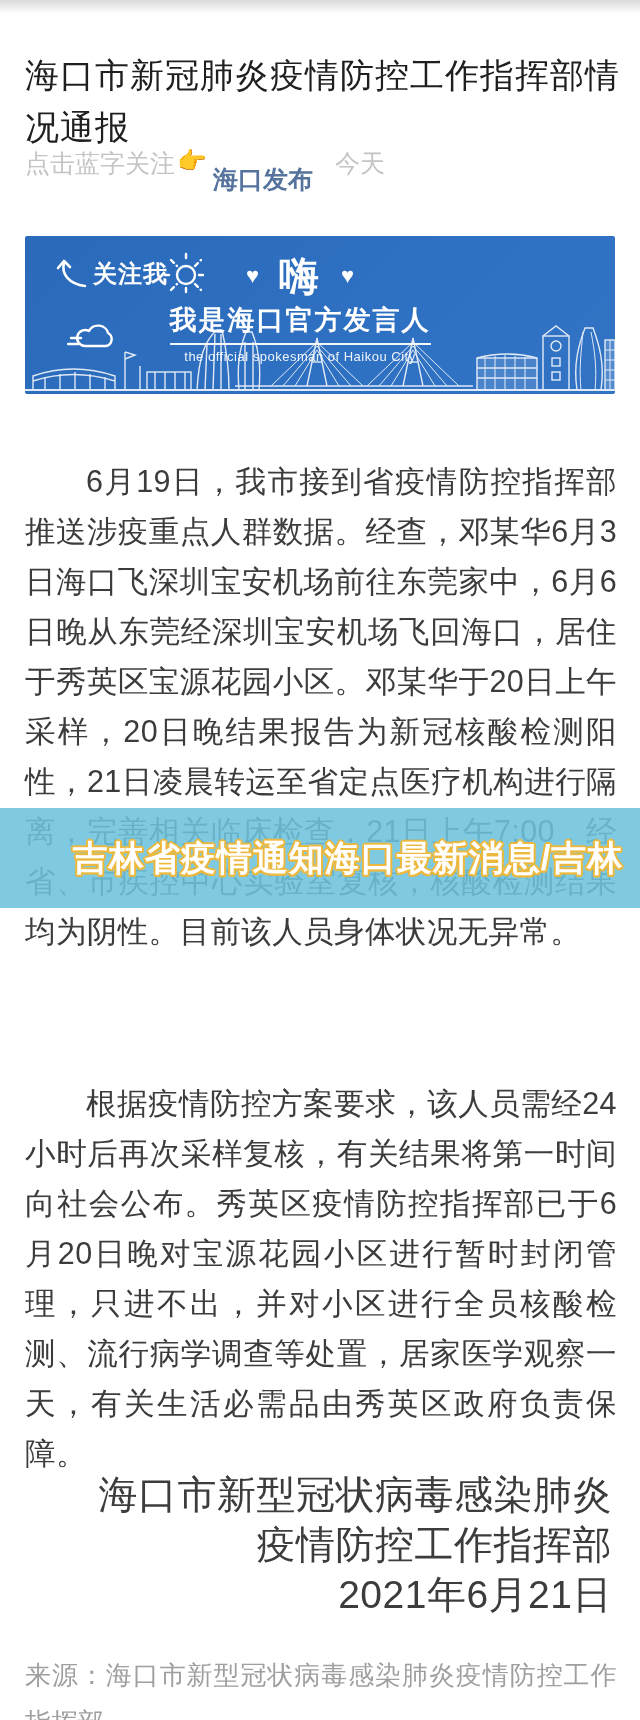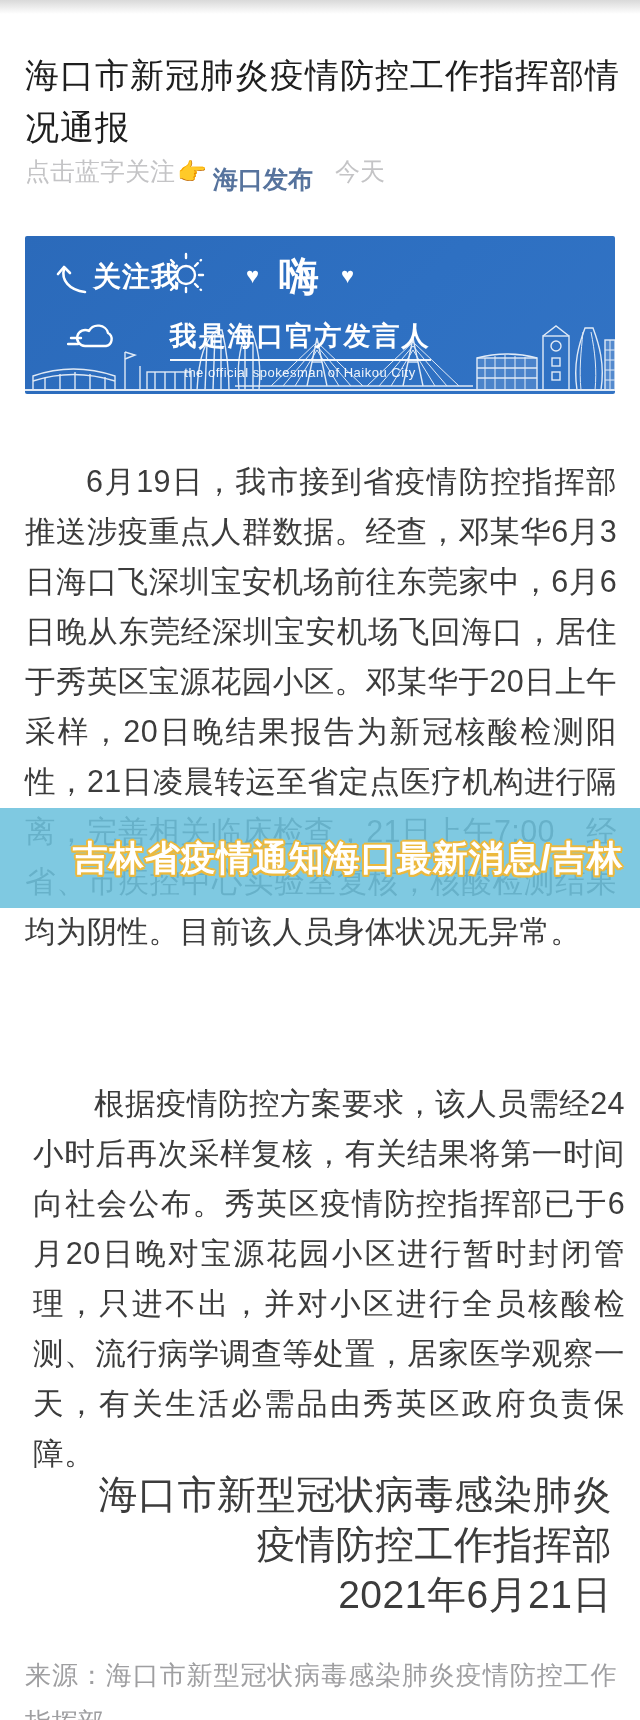--- a/index.html
+++ b/index.html
@@ -12,61 +12,61 @@
     background:linear-gradient(180deg,#d9d9d9 0px,#ffffff 14px,#ffffff 99%);
   }
   
   .title{
     position:absolute;top:26px;left:25px;right:20px;
     font-size:34px;font-weight:400;color:#1f1f1f;
     line-height:52px;letter-spacing:1px;
   }
   .meta{
     position:absolute;top:147px;left:25px;right:20px;
-    font-size:25px;color:#c4c4c6;display:flex;align-items:center;
+    font-size:25px;color:#c4c4c6;display:flex;align-items:flex-start;
     white-space:nowrap;
   }
   .meta .hand{font-size:24px;color:#f6cf6a;margin:0 6px 0 2px;}
   .meta .account{color:#56739d;font-weight:700;margin-right:22px;margin-top:16px;}
   
   .banner{
     position:absolute;top:236px;left:25px;width:590px;height:158px;
     background:linear-gradient(135deg,#2b6aba 0%,#2e70c2 60%,#3273c4 100%);
     border-radius:2px;overflow:hidden;color:#ffffff;cursor:pointer;
   }
   .banner .follow{
     position:absolute;top:22px;left:30px;display:flex;align-items:flex-end;
-    font-size:28px;font-weight:700;letter-spacing:1px;
+    font-size:24px;font-weight:700;letter-spacing:1px;
   }
   .banner .follow svg{margin-right:4px;}
   .banner .sun{position:absolute;top:16px;left:138px;}
   .banner .cloud{position:absolute;top:82px;left:42px;}
   .banner .center{
     position:absolute;top:18px;left:0;right:40px;text-align:center;
   }
   .hi-row{display:flex;justify-content:center;align-items:center;gap:20px;}
   .hi-row .heart{font-size:22px;line-height:22px;}
   .hi-row .hi{font-size:40px;font-weight:700;line-height:44px;letter-spacing:2px;}
   .slogan-cn{
-    display:inline-block;margin-top:20px;padding-bottom:5px;
+    display:inline-block;margin-top:4px;padding-bottom:5px;
     font-size:27px;font-weight:700;letter-spacing:2px;
     border-bottom:2px solid rgba(255,255,255,.95);
   }
   .slogan-en{
     margin-top:4px;font-size:13px;letter-spacing:.5px;color:rgba(255,255,255,.92);
   }
   .skyline{position:absolute;left:0;bottom:0;width:590px;height:72px;}
   
   .para{
     position:absolute;left:25px;width:592px;
     font-size:30.5px;line-height:50px;color:#3c3c3c;
     text-align:justify;text-indent:2em;letter-spacing:.4px;
   }
   .p1{top:425px;}
-  .p2{top:1047px;margin-left:8px;}
+  .p2{top:1047px;}
   
   .seo-overlay{
     position:absolute;left:0;top:808px;width:640px;height:100px;
     background:rgba(109,194,221,.88);
     display:flex;flex-direction:column;justify-content:center;align-items:center;padding-left:28px;
   }
   .seo-line{
     font-size:35px;font-weight:700;color:#ffffff;
     line-height:46px;letter-spacing:1px;white-space:nowrap;
     text-shadow:

